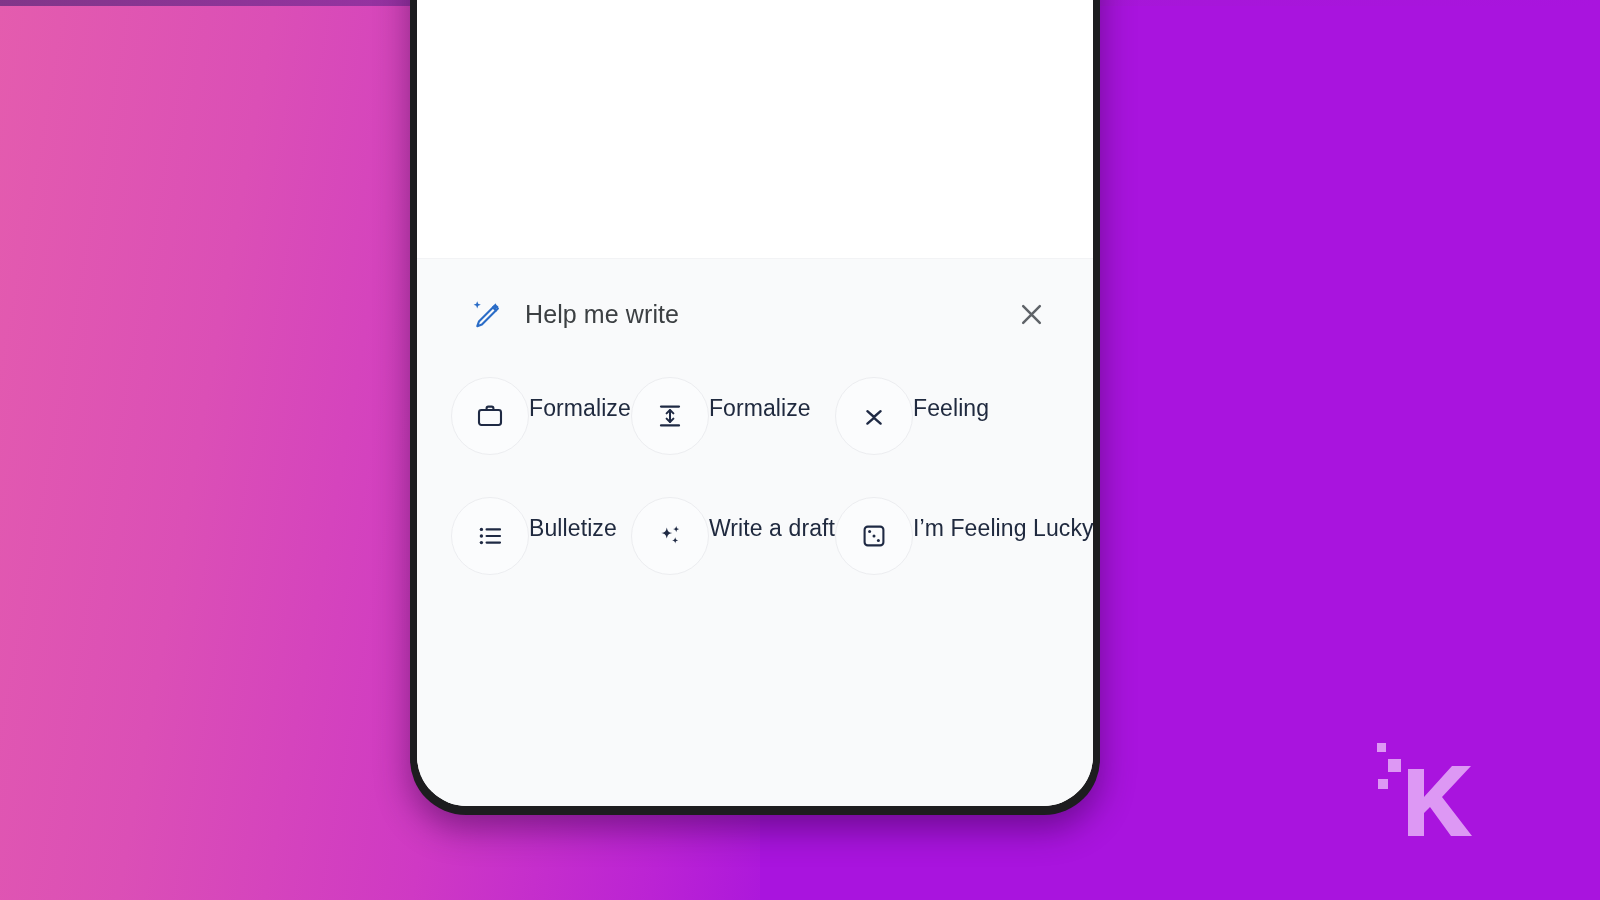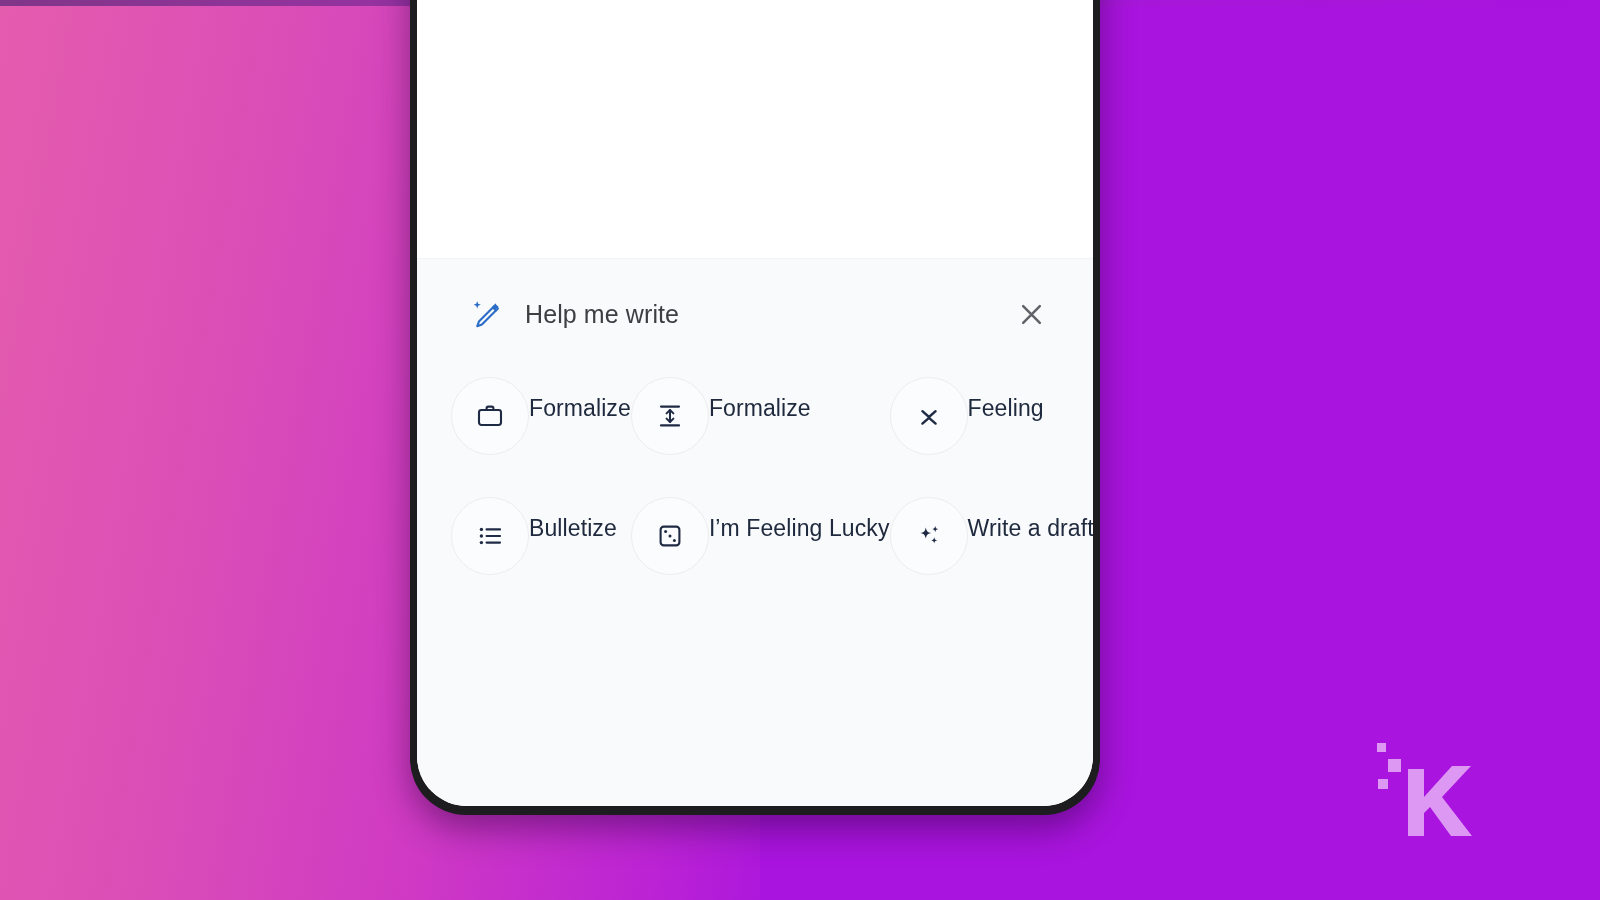--- a/index.html
+++ b/index.html
@@ -264,41 +264,41 @@
                 </svg>
               </span>
             </span>
             <span class="option-label">Bulletize</span>
           </div>
 
           <div class="option">
             <span class="option-circle">
               <span class="option-icon">
                 <svg viewBox="0 0 30 30" fill="none" xmlns="http://www.w3.org/2000/svg">
+                  <path d="M11.8 6.4c.9 4.0 1.6 4.7 5.6 5.6 -4.0.9 -4.7 1.6 -5.6 5.6 -.9-4.0 -1.6-4.7 -5.6-5.6 4.0-.9 4.7-1.6 5.6-5.6z" fill="#1f2a44"></path>
+                  <path d="M21.2 5.0c.5 2.2.9 2.6 3.1 3.1 -2.2.5 -2.6.9 -3.1 3.1 -.5-2.2 -.9-2.6 -3.1-3.1 2.2-.5 2.6-.9 3.1-3.1z" fill="#1f2a44"></path>
+                  <path d="M20.2 16.2c.5 2.2.9 2.6 3.1 3.1 -2.2.5 -2.6.9 -3.1 3.1 -.5-2.2 -.9-2.6 -3.1-3.1 2.2-.5 2.6-.9 3.1-3.1z" fill="#1f2a44"></path>
+                </svg>
+              </span>
+            </span>
+            <span class="option-label">Write a draft</span>
+          </div>
+
+          <div class="option">
+            <span class="option-circle">
+              <span class="option-icon">
+                <svg viewBox="0 0 30 30" fill="none" xmlns="http://www.w3.org/2000/svg">
                   <rect x="5.6" y="5.6" width="18.8" height="18.8" rx="3.2" stroke="#1f2a44" stroke-width="2.1"></rect>
                   <circle cx="10.6" cy="10.6" r="1.5" fill="#1f2a44"></circle>
                   <circle cx="15" cy="15" r="1.5" fill="#1f2a44"></circle>
                   <circle cx="19.4" cy="19.4" r="1.5" fill="#1f2a44"></circle>
                 </svg>
               </span>
             </span>
             <span class="option-label">I’m Feeling Lucky</span>
-          </div>
-
-          <div class="option">
-            <span class="option-circle">
-              <span class="option-icon">
-                <svg viewBox="0 0 30 30" fill="none" xmlns="http://www.w3.org/2000/svg">
-                  <path d="M11.8 6.4c.9 4.0 1.6 4.7 5.6 5.6 -4.0.9 -4.7 1.6 -5.6 5.6 -.9-4.0 -1.6-4.7 -5.6-5.6 4.0-.9 4.7-1.6 5.6-5.6z" fill="#1f2a44"></path>
-                  <path d="M21.2 5.0c.5 2.2.9 2.6 3.1 3.1 -2.2.5 -2.6.9 -3.1 3.1 -.5-2.2 -.9-2.6 -3.1-3.1 2.2-.5 2.6-.9 3.1-3.1z" fill="#1f2a44"></path>
-                  <path d="M20.2 16.2c.5 2.2.9 2.6 3.1 3.1 -2.2.5 -2.6.9 -3.1 3.1 -.5-2.2 -.9-2.6 -3.1-3.1 2.2-.5 2.6-.9 3.1-3.1z" fill="#1f2a44"></path>
-                </svg>
-              </span>
-            </span>
-            <span class="option-label">Write a draft</span>
           </div>
 
         </div>
       </div>
     </div>
   </div>
 
   <div class="watermark">
     <svg viewBox="0 0 110 105" xmlns="http://www.w3.org/2000/svg">
       <rect x="5" y="8" width="9" height="9" fill="#e2a4f6"></rect>

